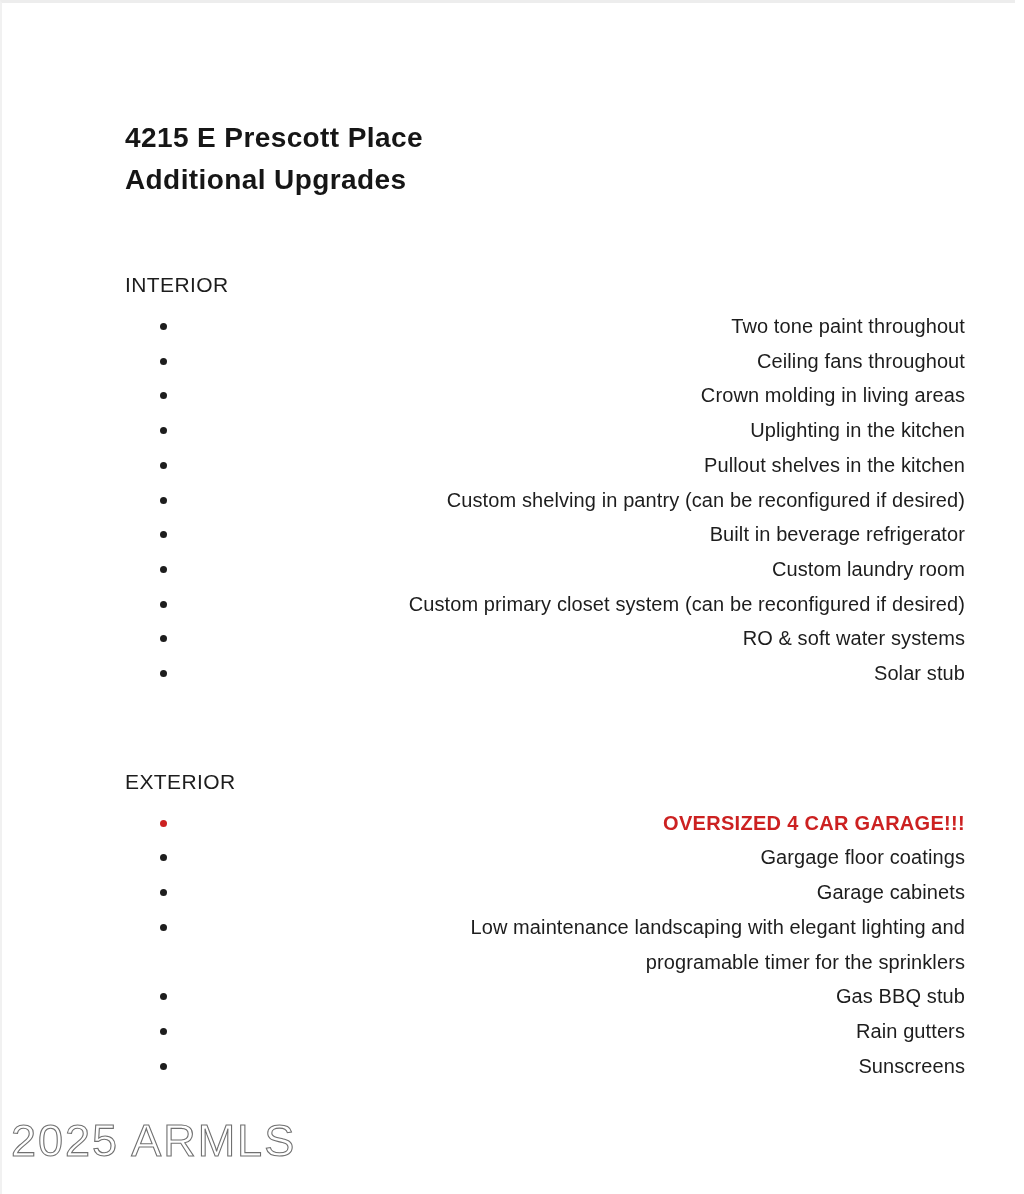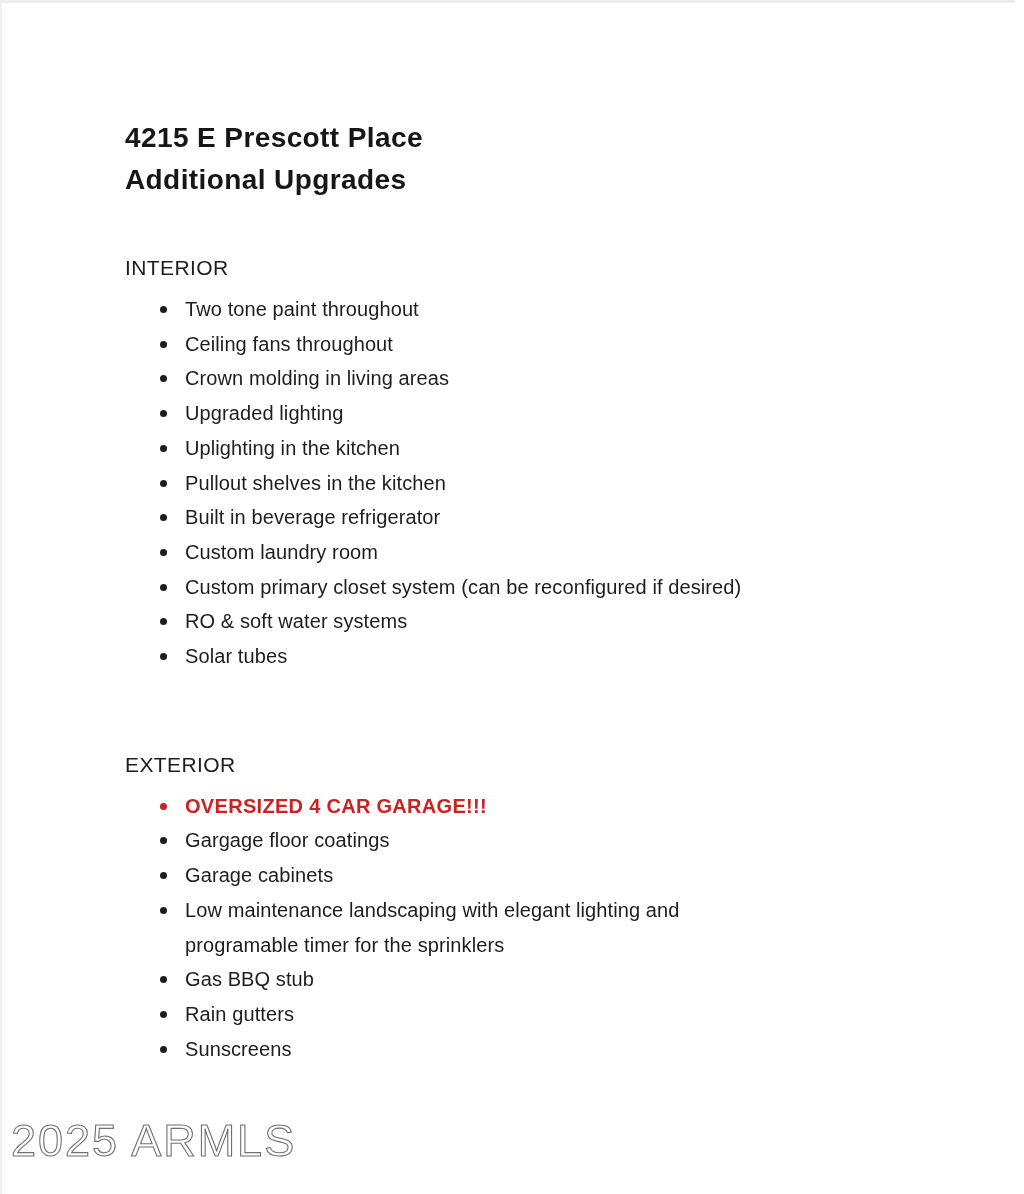--- a/index.html
+++ b/index.html
@@ -34,26 +34,27 @@
     color: #161616;
   }
   .section-heading {
     font-size: 21px;
     font-weight: 400;
     line-height: 26px;
     letter-spacing: 0.4px;
     margin: 0 0 0 2px;
     color: #1d1d1d;
   }
-  .section-heading.interior { margin-top: 54px; }
+  .section-heading.interior { margin-top: 71px; }
   .section-heading.exterior { margin-top: 78px; }
   ul.upgrade-list {
     list-style: none;
     margin: 11px 0 0 0;
     padding: 0 0 0 62px;
+    text-align: right;
   }
   ul.upgrade-list li {
     position: relative;
     font-size: 20px;
     line-height: 34.7px;
     white-space: pre-line;
     letter-spacing: 0.1px;
   }
   ul.upgrade-list li::before {
     content: "";
@@ -91,28 +92,28 @@
   <div class="doc-title">
     <div>4215 E Prescott Place</div>
     <div>Additional Upgrades</div>
   </div>
 
   <div class="section-heading interior">INTERIOR</div>
   <ul class="upgrade-list">
     <li>Two tone paint throughout</li>
     <li>Ceiling fans throughout</li>
     <li>Crown molding in living areas</li>
-    <li>Upgraded lighting</li>
     <li>Uplighting in the kitchen</li>
     <li>Pullout shelves in the kitchen</li>
+    <li>Custom shelving in pantry (can be reconfigured if desired)</li>
     <li>Built in beverage refrigerator</li>
     <li>Custom laundry room</li>
     <li>Custom primary closet system (can be reconfigured if desired)</li>
     <li>RO &amp; soft water systems</li>
-    <li>Solar tubes</li>
+    <li>Solar stub</li>
   </ul>
 
   <div class="section-heading exterior">EXTERIOR</div>
   <ul class="upgrade-list">
     <li class="highlight">OVERSIZED 4 CAR GARAGE!!!</li>
     <li>Gargage floor coatings</li>
     <li>Garage cabinets</li>
     <li>Low maintenance landscaping with elegant lighting and
 programable timer for the sprinklers</li>
     <li>Gas BBQ stub</li>

